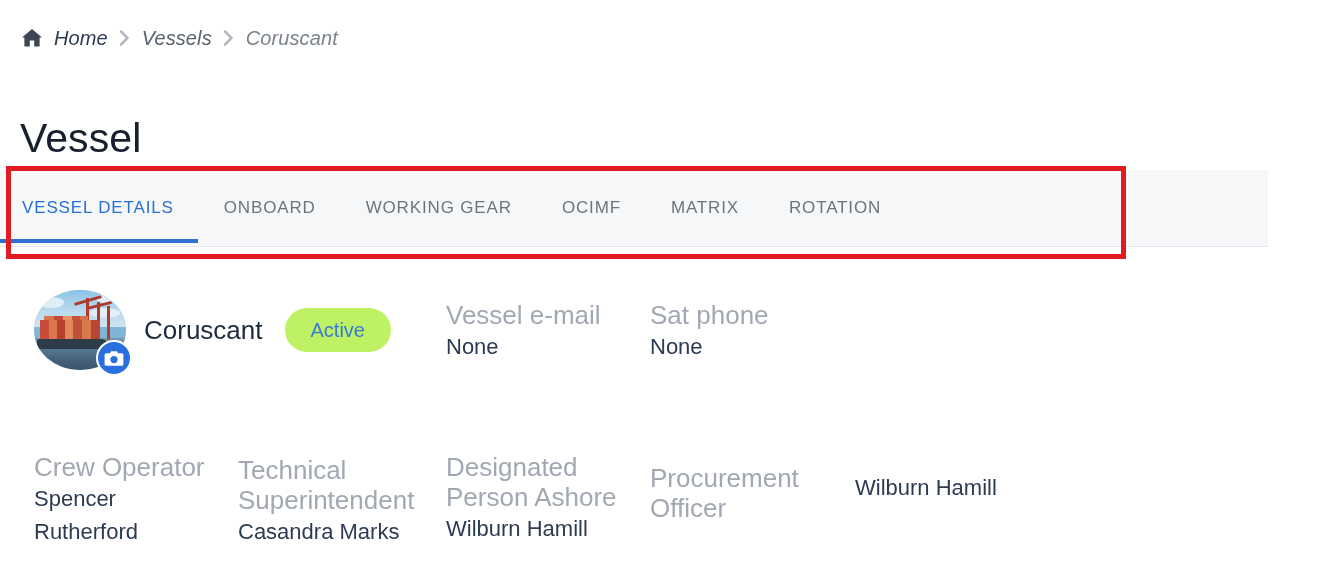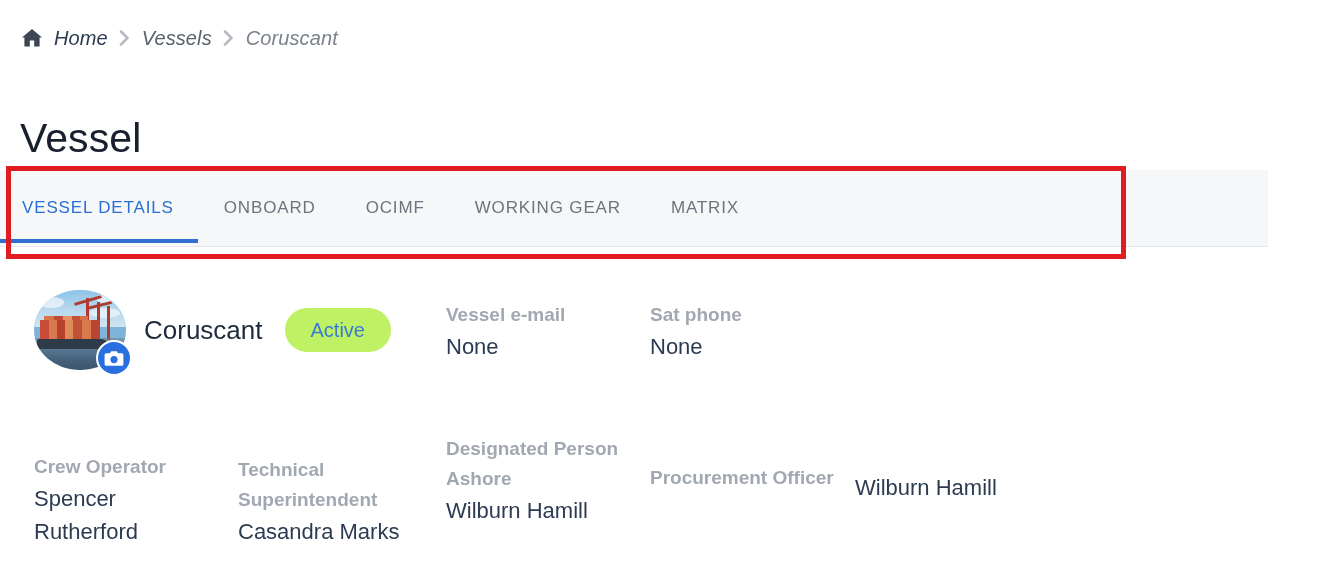--- a/index.html
+++ b/index.html
@@ -216,37 +216,37 @@
     white-space: nowrap;
     cursor: pointer;
   }
 
   
   .field {
     position: absolute;
     width: 195px;
   }
   .field-label {
-    font-size: 19px;
+    font-size: 26px;
     line-height: 30px;
     color: #a2a8b2;
-    font-weight: 700;
+    font-weight: 400;
   }
   .field-value {
     font-size: 22px;
     line-height: 33px;
     color: #2d3b52;
   }
 
   .f-email   { left: 446px; top: 53px; }
   .f-sat     { left: 650px; top: 53px; }
 
   .f-crewop  { left: 34px;  top: 205px; width: 180px; }
   .f-techsup { left: 238px; top: 208px; width: 195px; }
-  .f-dpa     { left: 446px; top: 187px; width: 198px; }
+  .f-dpa     { left: 446px; top: 205px; width: 198px; }
   .f-proc    { left: 650px; top: 208px; width: 190px; margin-top: 8px; }
   .f-vesselop{ left: 855px; top: 224px; width: 210px; }
 </style>
 </head>
 <body>
 
 <div class="breadcrumb">
   <span class="crumb-home-icon">
     <svg width="22" height="20" viewBox="0 0 22 20" aria-hidden="true">
       <path d="M11 1 L21 9.6 L18.6 9.6 L18.6 18.4 L13.2 18.4 L13.2 12.4 L8.8 12.4 L8.8 18.4 L3.4 18.4 L3.4 9.6 L1 9.6 Z" fill="#3c4656"></path>
@@ -266,23 +266,24 @@
   </span>
   <span class="crumb last">Coruscant</span>
 </div>
 
 <h1 class="page-title">Vessel</h1>
 
 <div class="tabbar-wrap">
   <div class="tabs">
     <div class="tab selected">VESSEL DETAILS</div>
     <div class="tab">ONBOARD</div>
+    <div class="tab">WORKING GEAR</div>
     <div class="tab">OCIMF</div>
-    <div class="tab">WORKING GEAR</div>
     <div class="tab">MATRIX</div>
+    <div class="tab">ROTATION</div>
   </div>
 </div>
 <div class="tab-underline"></div>
 
 <div class="annotation-box"></div>
 
 <div class="content">
 
   <div class="identity">
     <div class="avatar-wrap">

